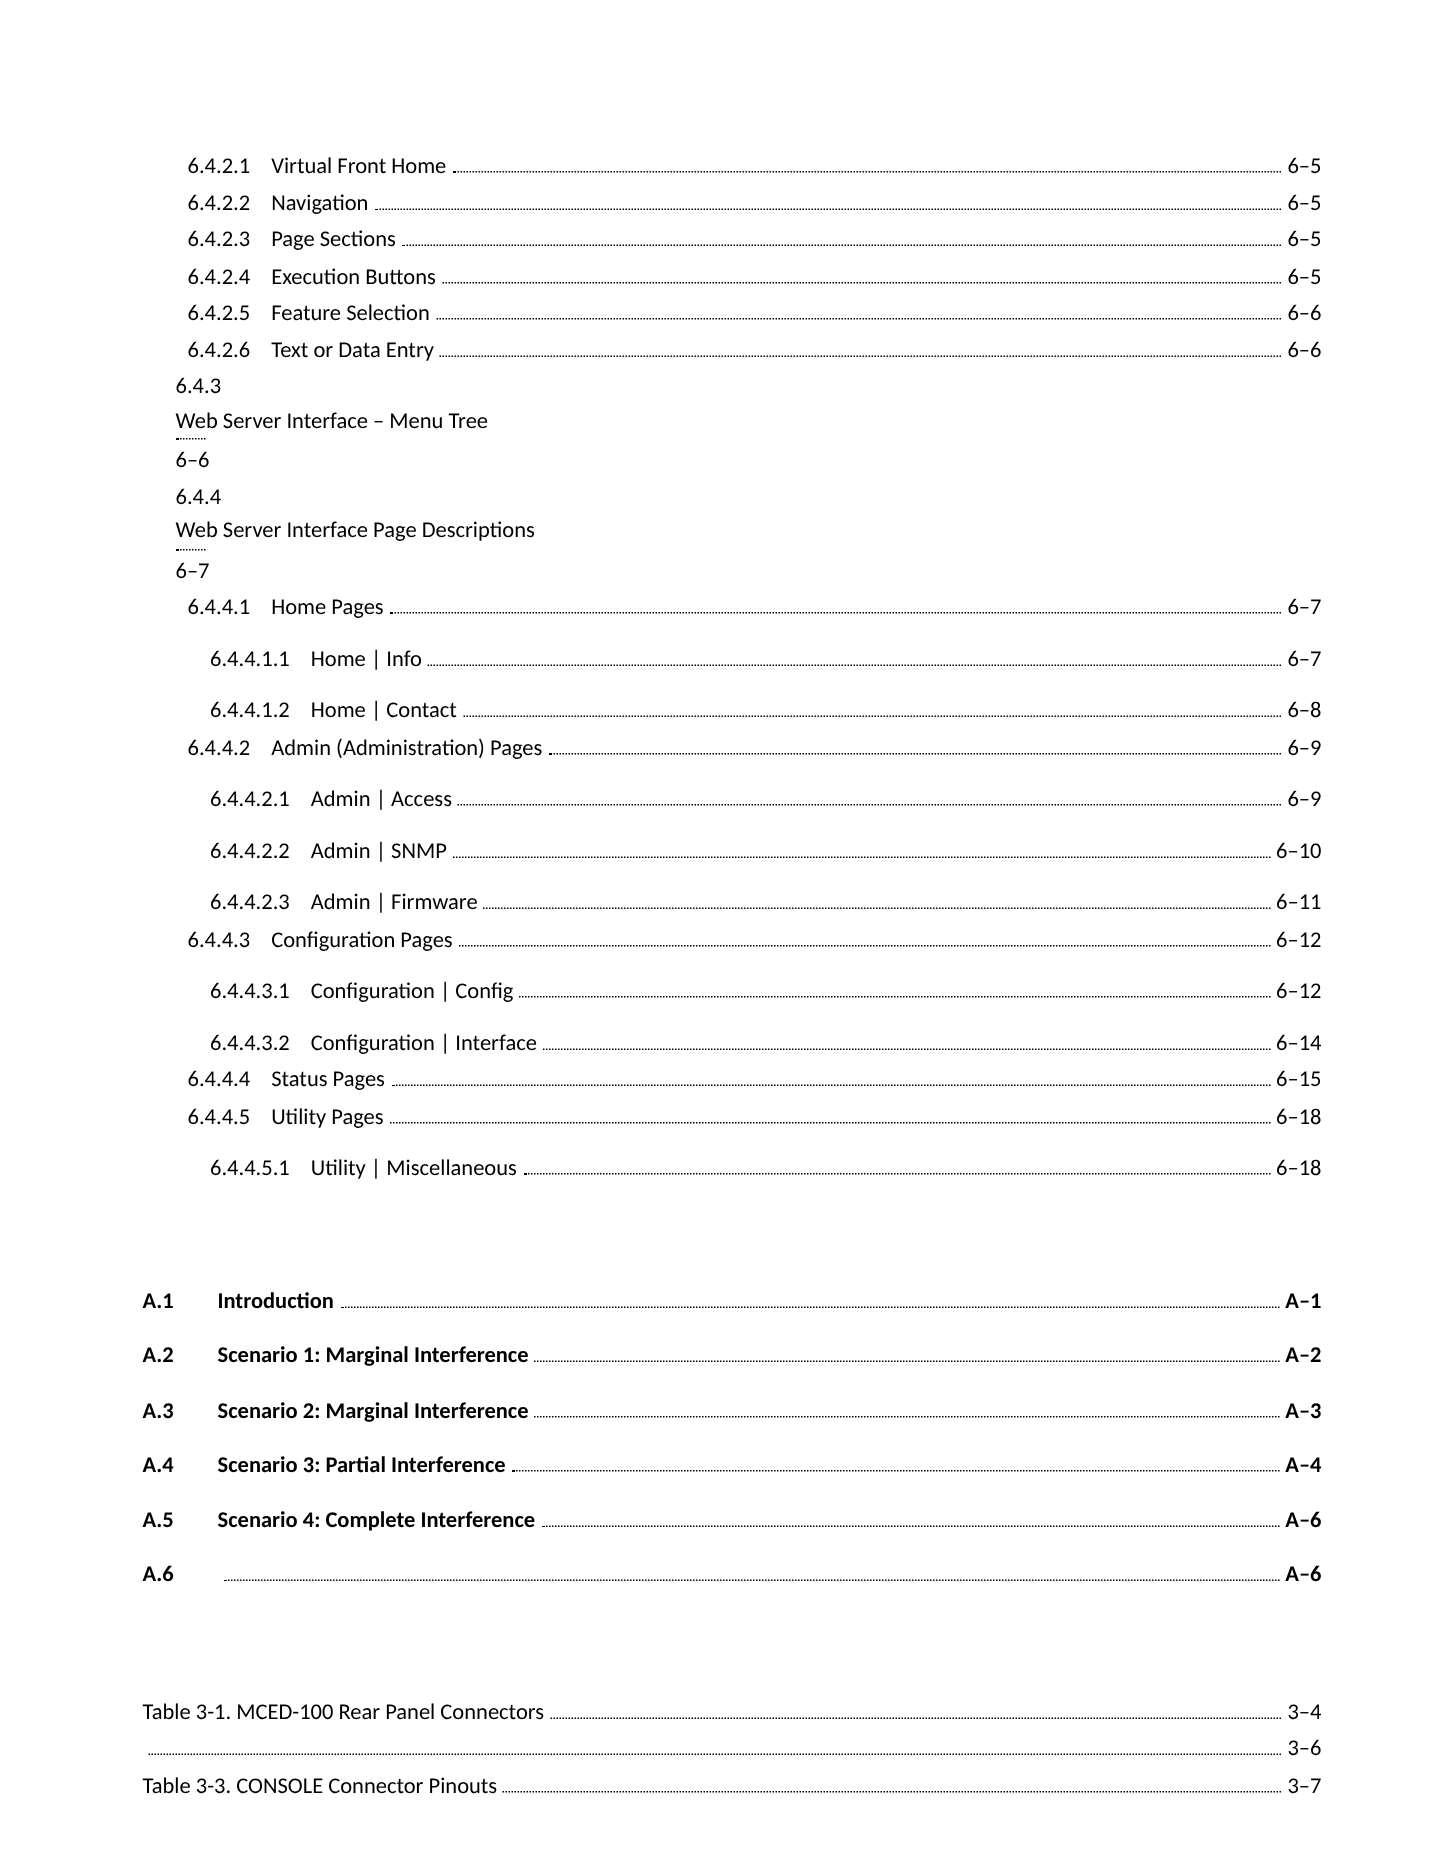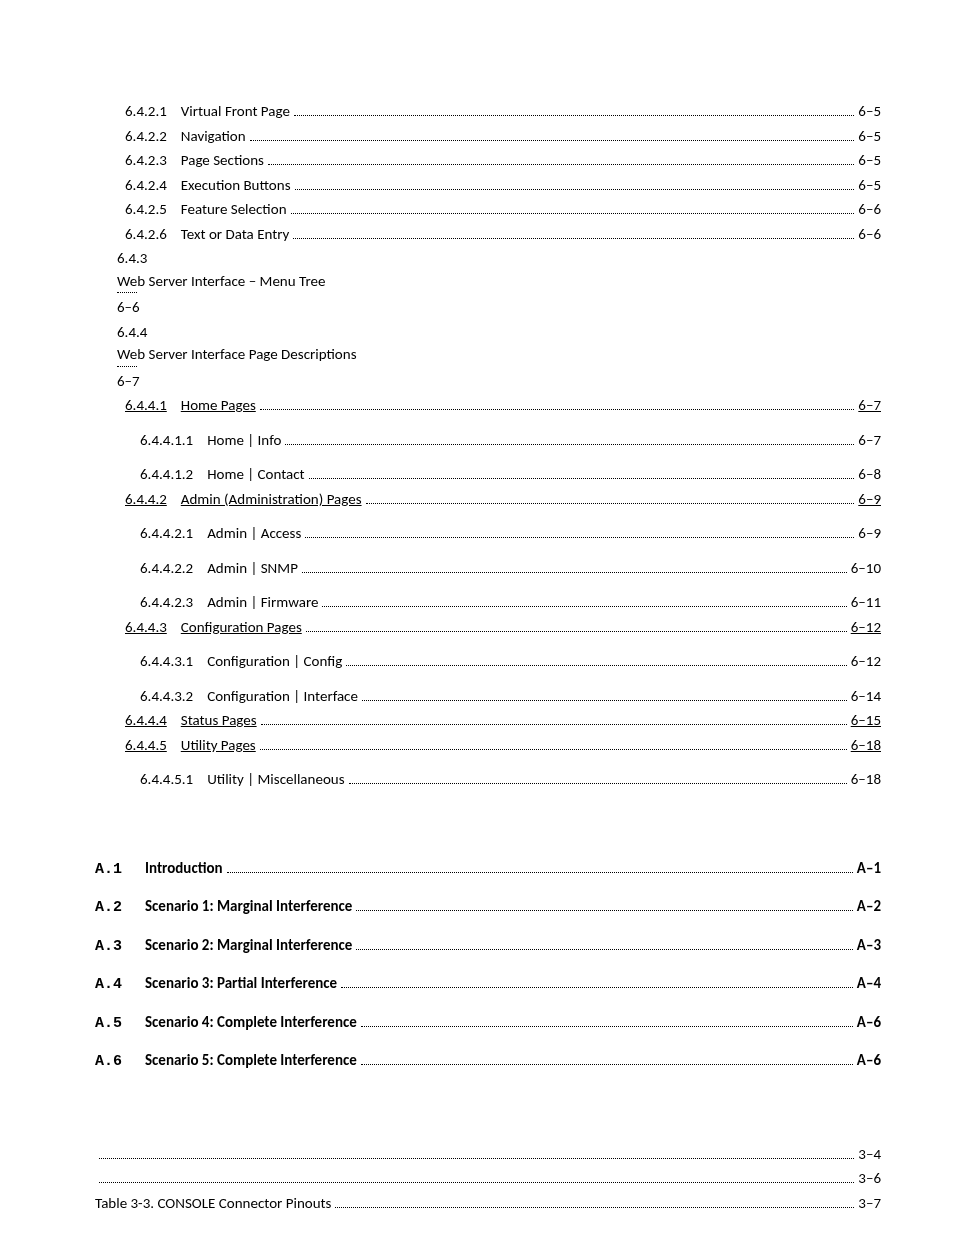--- a/index.html
+++ b/index.html
@@ -37,45 +37,44 @@
       flex: 1;
       border-bottom: 1.5px dotted #000;
       margin: 0 4px 3px 4px;
       min-width: 20px;
     }
     .toc-page {
       white-space: nowrap;
     }
     .indent-1 { padding-left: 30px; }
     .indent-2 { padding-left: 18px; flex-direction: column; }
-    .indent-3 { padding-left: 30px; text-decoration: underline; }
+    .indent-3 { padding-left: 30px; }
     .indent-4 { padding-left: 45px; margin-top: 12px; }
     .section-gap {
       height: 50px;
     }
     .appendix .toc-num {
       width: 50px;
-      font-family: Liberation Mono, monospace;
     }
     .tables-heading-gap { height: 55px; }
     .footer-hr {
       margin: 80px 95px 0 95px;
       border: none;
       border-top: 1px solid #000;
     }
   </style>
 </head>
 <body>
 
 <div class="page">
 
   <div id="toc-container">
       <div class="toc-line indent-1">
         <span class="toc-num">6.4.2.1</span>
-        <span class="toc-title">Virtual Front Page</span>
+        <span class="toc-title">Virtual Front Home</span>
         <span class="dots"></span>
         <span class="toc-page">6–5</span>
       </div>
       <div class="toc-line indent-1">
         <span class="toc-num">6.4.2.2</span>
         <span class="toc-title">Navigation</span>
         <span class="dots"></span>
         <span class="toc-page">6–5</span>
       </div>
       <div class="toc-line indent-1">
@@ -222,30 +221,30 @@
         <span class="toc-page">A–4</span>
       </div>
       <div class="toc-line bold">
         <span class="toc-num">A.5</span>
         <span class="toc-title">Scenario 4: Complete Interference</span>
         <span class="dots"></span>
         <span class="toc-page">A–6</span>
       </div>
       <div class="toc-line bold">
         <span class="toc-num">A.6</span>
-        <span class="toc-title">Scenario 5: Complete Interference</span>
         <span class="dots"></span>
         <span class="toc-page">A–6</span>
       </div>
     </div>
 
   <div class="tables-heading-gap"></div>
 
   <div id="tables-container">
       <div class="toc-line">
+        <span class="toc-title">Table 3-1. MCED-100 Rear Panel Connectors</span>
         <span class="dots"></span>
         <span class="toc-page">3–4</span>
       </div>
       <div class="toc-line">
         <span class="dots"></span>
         <span class="toc-page">3–6</span>
       </div>
       <div class="toc-line">
         <span class="toc-title">Table 3-3.  CONSOLE Connector Pinouts</span>
         <span class="dots"></span>

